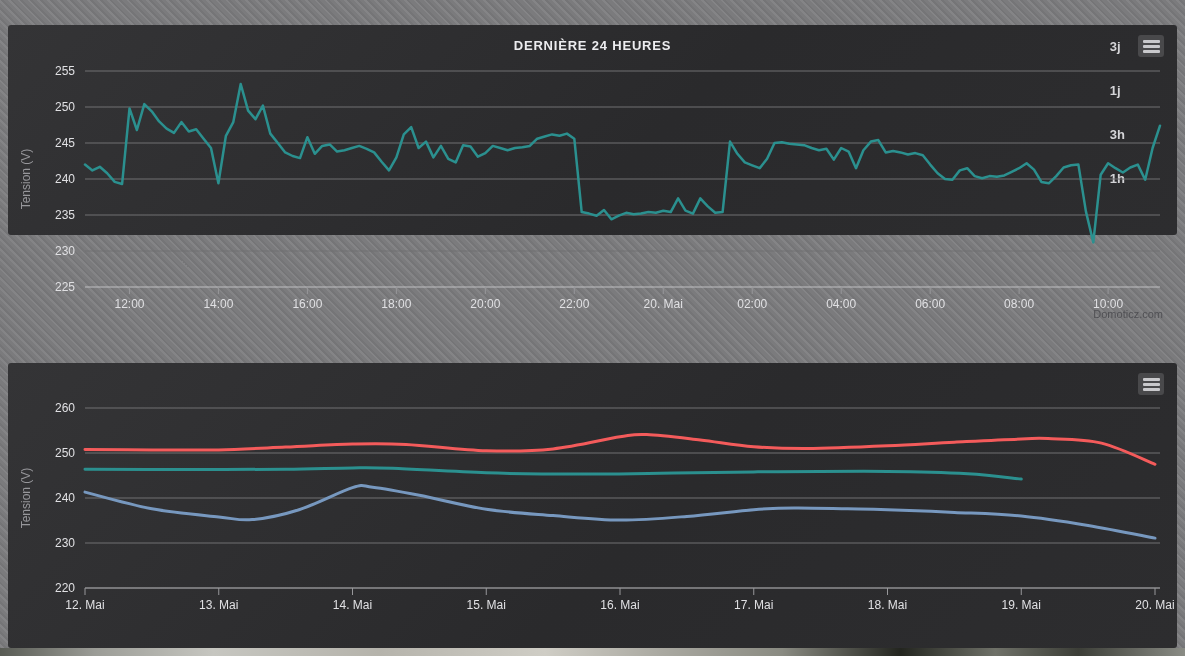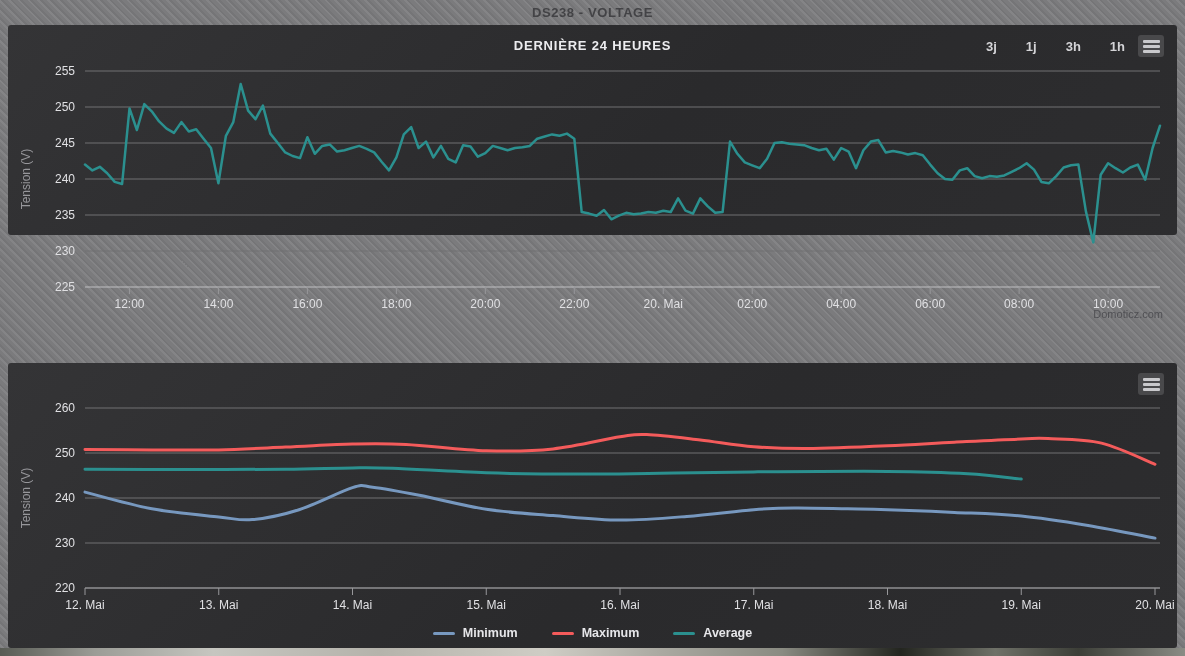--- a/index.html
+++ b/index.html
@@ -27,21 +27,21 @@
     background:linear-gradient(135deg,#343436 0%,#2a2a2c 55%,#2d2d2f 100%);
     border-radius:3px;
   }
   .panel-24h{top:25px;height:210px;}
   .panel-month{top:363px;height:285px;}
   .panel-title{
     position:absolute;left:0;right:0;top:13px;text-align:center;
     color:#ececef;font-size:13px;font-weight:bold;letter-spacing:.8px;
   }
   .range-buttons{
-    position:absolute;right:52px;top:14px;display:flex;gap:29px;
+    position:absolute;right:52px;top:14px;display:flex;gap:29px;flex-direction:column;
   }
   .range-btn{
     color:#d4d4d7;font-size:13px;font-weight:bold;cursor:pointer;
   }
   .menu-btn{
     position:absolute;right:13px;top:10px;width:26px;height:22px;
     background:#49494b;border:none;border-radius:3px;cursor:pointer;
     display:flex;align-items:center;justify-content:center;padding:0;
   }
   .menu-icon{display:flex;flex-direction:column;gap:2px;}
@@ -65,23 +65,20 @@
       #585b54 0%, #9b9c96 8%, #c6c6c0 18%, #b5b3ab 32%, #cfcdc5 46%,
       #a9a8a0 56%, #8a8b82 66%, #23251f 76%, #6f7168 84%, #3c3e37 91%, #8a8c85 100%);
     filter:blur(0.5px);
   }
 </style>
 </head>
 <body>
 
 <div class="page">
 
-  <div class="topbar">
-    <span>DS238 - VOLTAGE</span>
-  </div>
 
   <section class="panel panel-24h">
     <div class="panel-title">DERNIÈRE 24 HEURES</div>
     <div class="range-buttons">
       <span class="range-btn">3j</span>
       <span class="range-btn">1j</span>
       <span class="range-btn">3h</span>
       <span class="range-btn">1h</span>
     </div>
     <button class="menu-btn">
@@ -171,30 +168,16 @@
         <text x="879.5" y="246" text-anchor="middle" fill="#e0e0e3" font-size="12px">18. Mai</text>
         <line x1="1013.25" y1="225" x2="1013.25" y2="232" stroke="#97979a" stroke-width="1"></line>
         <text x="1013.25" y="246" text-anchor="middle" fill="#e0e0e3" font-size="12px">19. Mai</text>
         <line x1="1147" y1="225" x2="1147" y2="232" stroke="#97979a" stroke-width="1"></line>
         <text x="1147" y="246" text-anchor="middle" fill="#e0e0e3" font-size="12px">20. Mai</text>
         <text x="22" y="135" text-anchor="middle" fill="#97979b" font-size="12px" transform="rotate(-90 22 135)">Tension (V)</text>
         <path d="M77,129.14999999999995C88.1,131.9 121.6,141.7 143.9,145.8C166.2,149.9 194.0,152.1 210.8,153.9C227.5,155.7 230.8,157.8 244.2,156.6C257.6,155.4 274.3,152.0 291.0,146.7C307.7,141.4 332.2,128.4 344.5,124.6C356.8,120.9 353.4,122.9 364.6,124.2C375.7,125.5 392.4,128.6 411.4,132.3C430.3,136.0 456.0,142.9 478.3,146.3C500.5,149.6 522.8,150.8 545.1,152.6C567.4,154.4 589.7,156.9 612.0,157.1C634.3,157.2 656.6,155.2 678.9,153.4C701.2,151.7 727.9,148.1 745.8,146.7C763.6,145.3 770.3,145.0 785.9,144.9C801.5,144.7 823.8,145.5 839.4,145.8C855.0,146.1 861.7,146.1 879.5,146.7C897.3,147.3 924.1,148.3 946.4,149.4C968.7,150.4 991.0,150.8 1013.3,153.0C1035.5,155.2 1057.8,158.8 1080.1,162.4C1102.4,166.1 1135.9,173.0 1147.0,175.1" fill="none" stroke="#7798bf" stroke-width="3" stroke-linejoin="round" stroke-linecap="round"></path>
         <path d="M77,86.39999999999995C88.1,86.5 121.6,86.8 143.9,86.9C166.2,86.9 188.5,87.3 210.8,86.9C233.0,86.4 255.3,85.1 277.6,84.1C299.9,83.2 324.4,81.4 344.5,81.0C364.6,80.6 375.7,80.3 398.0,81.4C420.3,82.6 453.7,87.0 478.3,87.8C502.8,88.5 522.8,88.3 545.1,85.9C567.4,83.6 596.4,76.2 612.0,73.8C627.6,71.4 625.4,71.0 638.7,71.6C652.1,72.1 674.4,74.9 692.3,76.9C710.1,79.0 727.9,82.3 745.8,83.7C763.6,85.1 777.0,85.6 799.2,85.5C821.5,85.4 855.0,83.9 879.5,82.8C904.0,81.8 924.1,80.3 946.4,79.2C968.7,78.1 997.6,76.6 1013.3,76.1C1028.9,75.5 1026.6,74.9 1040.0,75.6C1053.4,76.3 1075.7,75.8 1093.5,80.1C1111.3,84.4 1138.1,97.7 1147.0,101.3" fill="none" stroke="#f45b5b" stroke-width="3" stroke-linejoin="round" stroke-linecap="round"></path>
         <path d="M77,106.19999999999997C92.6,106.3 137.2,106.6 170.6,106.6C204.1,106.6 248.6,106.5 277.6,106.2C306.6,105.9 326.7,105.0 344.5,104.9C362.3,104.7 362.3,104.5 384.6,105.3C406.9,106.1 447.0,108.8 478.3,109.8C509.5,110.8 542.9,111.1 571.9,111.1C600.9,111.2 623.1,110.6 652.1,110.3C681.1,109.9 707.9,109.2 745.8,108.9C783.6,108.6 843.8,108.1 879.5,108.4C915.2,108.7 937.5,109.4 959.8,110.7C982.0,112.0 1004.3,115.2 1013.3,116.1" fill="none" stroke="#2b908f" stroke-width="3" stroke-linejoin="round" stroke-linecap="round"></path>
       </svg>
-    <div class="legend" id="legend-1">
-        <span class="legend-item">
-          <span class="legend-dash" style="background: rgb(119, 152, 191);"></span>
-          <span class="legend-label">Minimum</span>
-        </span>
-        <span class="legend-item">
-          <span class="legend-dash" style="background: rgb(244, 91, 91);"></span>
-          <span class="legend-label">Maximum</span>
-        </span>
-        <span class="legend-item">
-          <span class="legend-dash" style="background: rgb(43, 144, 143);"></span>
-          <span class="legend-label">Average</span>
-        </span>
-      </div>
   </section>
 
   <div class="photo-strip"></div>
 </div>
 
 </body></html>

